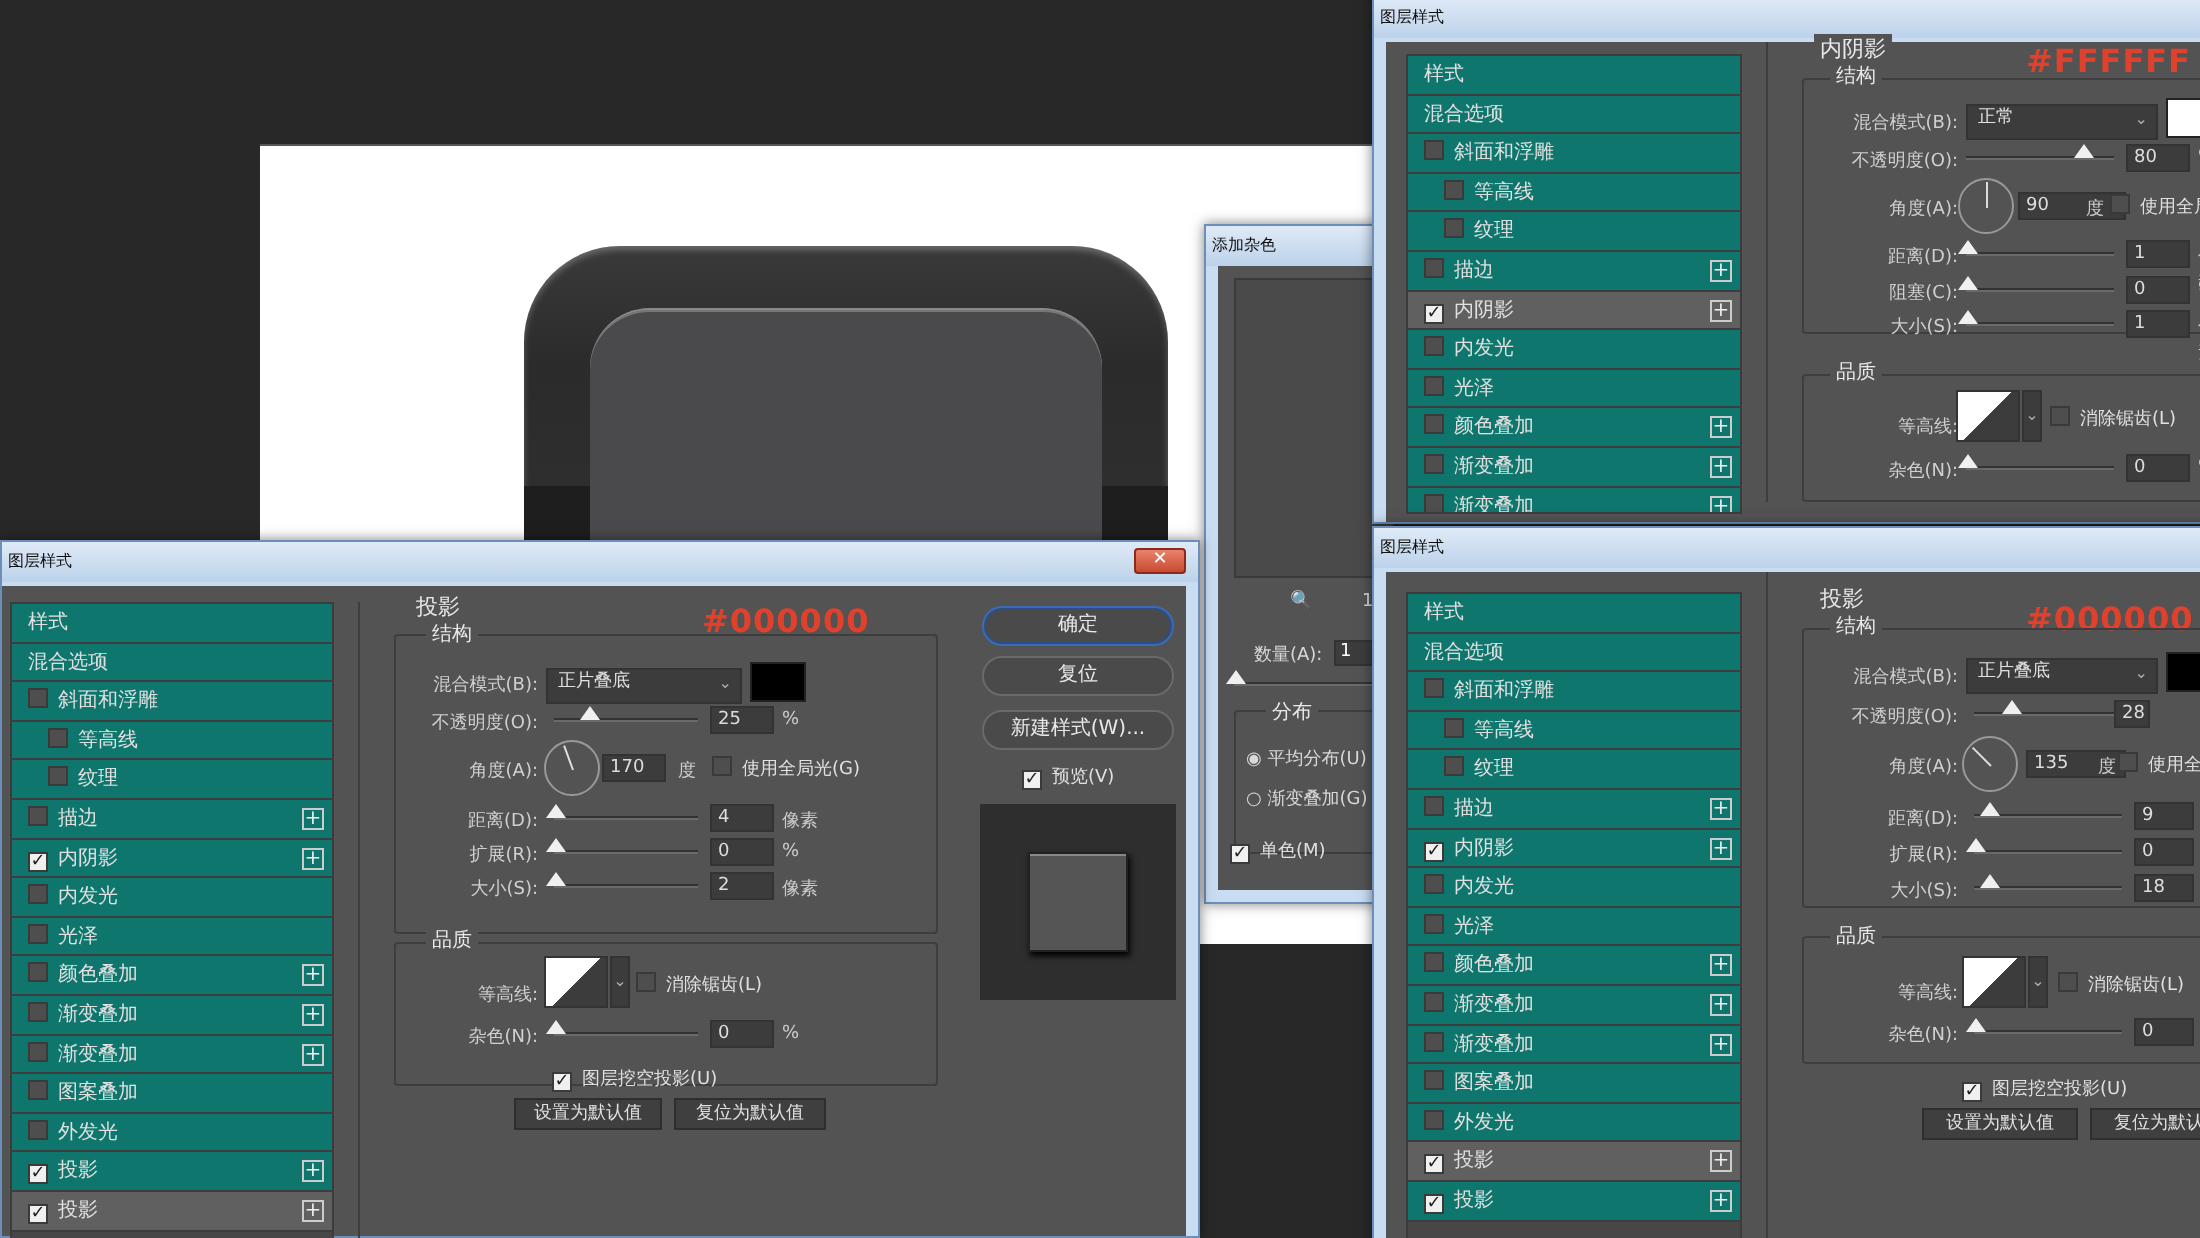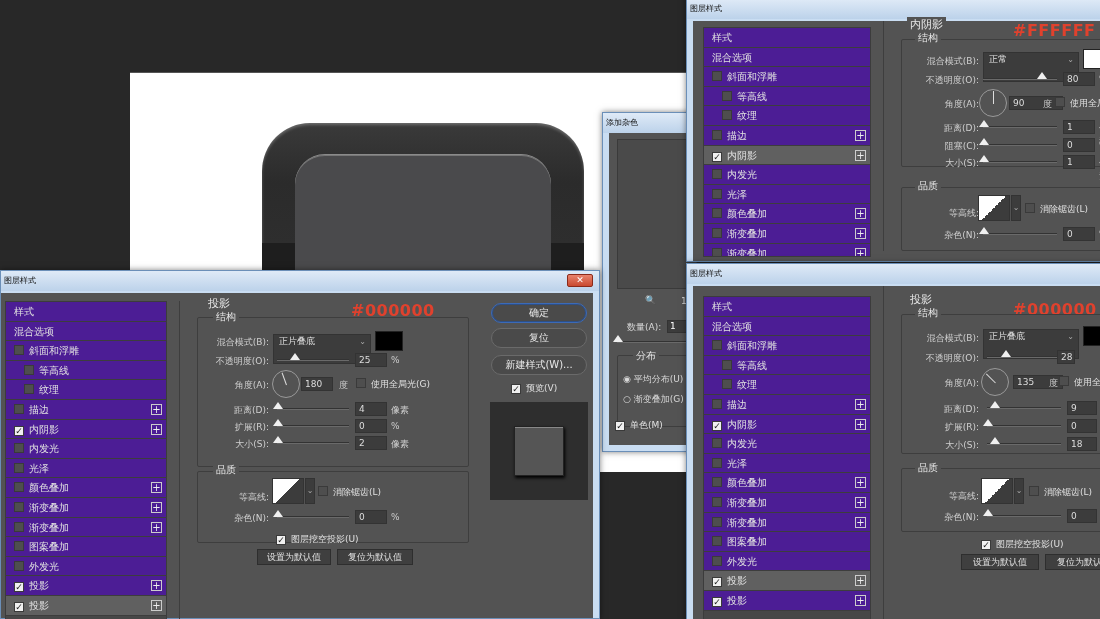--- a/index.html
+++ b/index.html
@@ -10,32 +10,32 @@
 #btn-outer{left:262px;top:123px;width:322px;height:200px;border-radius:48px 48px 0 0;background:linear-gradient(#3a3a3a,#2b2b2b 30%,#323232);box-shadow:inset 0 2px 3px rgba(255,255,255,.25)}
 #btn-inner{left:295px;top:154px;width:256px;height:150px;border-radius:30px 30px 0 0;background:#4a4a4c;border-top:1px solid #8a8a8a;box-shadow:inset 0 1px 0 #777}
 #btn-band{left:262px;top:243px;width:322px;height:30px;background:#1e1e1e}
 
 .win{position:absolute;background:#c9ddf2;border:1px solid #6b8fb8;box-shadow:0 0 6px rgba(0,0,0,.5)}
 .titlebar{height:20px;line-height:20px;padding-left:3px;font-size:8px;color:#111;background:linear-gradient(#dfeaf7,#bcd2ea)}
 .body{position:absolute;background:#535353}
 .close{position:absolute;right:6px;top:3px;width:26px;height:13px;border-radius:2px;background:linear-gradient(#e8836d,#c94a30);border:1px solid #8b2a1a;color:#fff;font-size:9px;text-align:center;line-height:11px}
 
 .list{position:absolute;background:#474747;border:1px solid #3c3c3c}
-.item{height:19.6px;line-height:19.6px;border-bottom:1px solid #3d3d3d;padding-left:8px;position:relative;color:#e0e0e0;font-size:10px;background:#4c1d95}
+.item{height:19.6px;line-height:19.6px;border-bottom:1px solid #3d3d3d;padding-left:8px;position:relative;color:#e0e0e0;font-size:10px;background:#0f766e}
 .item.sel{background:#606060}
 .item.sub{padding-left:18px}
 .cb{display:inline-block;width:10px;height:10px;border:1px solid #3a3a3a;background:#4e4e4e;vertical-align:-1px;margin-right:5px;font-size:9px;line-height:8px;text-align:center;color:#222}
 .cb.on{background:#f0f0f0;color:#222}
 .plus{position:absolute;right:4px;top:4px;width:11px;height:11px;border:1px solid #ccc;color:#eee;font-size:10px;line-height:9px;text-align:center}
 
 .group{position:absolute;border:1px solid #3e3e3e;border-radius:2px}
 .gtitle{position:absolute;background:#535353;padding:0 3px;font-size:10px;color:#e8e8e8}
 .lbl{position:absolute;font-size:9px;color:#d0d0d0;text-align:right}
 .field{position:absolute;height:14px;background:#3c3c3c;border:1px solid #333;font-size:9px;line-height:12px;padding-left:3px;color:#ddd}
-.select{position:absolute;height:30px;background:#3c3c3c;border:1px solid #333;font-size:9px;line-height:13px;padding-left:5px;color:#e0e0e0}
+.select{position:absolute;height:18px;background:#3c3c3c;border:1px solid #333;font-size:9px;line-height:13px;padding-left:5px;color:#e0e0e0}
 .select .arr{position:absolute;right:4px;top:0;color:#aaa;font-size:8px}
 .swatch{position:absolute;width:28px;height:20px;border:1px solid #222}
 .slider{position:absolute;height:2px;background:#6a6a6a;border-top:1px solid #333}
 .thumb{position:absolute;top:-7px;width:0;height:0;border-left:5px solid transparent;border-right:5px solid transparent;border-bottom:7px solid #f0f0f0}
 .unit{position:absolute;font-size:9px;color:#ccc}
 .dial{position:absolute;width:28px;height:28px;border:1px solid #999;border-radius:50%}
 .dial .hand{position:absolute;left:13px;top:1px;width:1px;height:13px;background:#ddd;transform-origin:50% 100%}
 .contour{position:absolute;width:32px;height:26px;border:1px solid #333;background:linear-gradient(135deg,#fff 50%,#3c3c3c 50%)}
 .contour-dd{position:absolute;width:10px;height:26px;background:#3c3c3c;border:1px solid #333;color:#aaa;font-size:8px;text-align:center;line-height:24px}
 .btn{position:absolute;height:16px;background:#3f3f3f;border:1px solid #2e2e2e;font-size:9px;line-height:14px;text-align:center;color:#e0e0e0}
@@ -104,21 +104,21 @@
     <span class="lbl" style="left:200px;top:62px;width:68px">不透明度(O):</span>
     <div class="slider" style="left:276px;top:66px;width:72px">
         <div class="thumb" style="left:13px"></div>
       </div>
     <div class="field" style="left:354px;top:60px;width:32px">25</div>
     <span class="unit" style="left:390px;top:62px">%</span>
     <span class="lbl" style="left:200px;top:86px;width:68px">角度(A):</span>
     <div class="dial" style="left:271px;top:77px">
         <div class="hand" style="transform:rotate(-20deg)"></div>
       </div>
-    <div class="field" style="left:300px;top:84px;width:32px">180</div>
+    <div class="field" style="left:300px;top:84px;width:32px">170</div>
     <span class="unit" style="left:338px;top:86px">度</span>
     <span class="chk" style="left:355px;top:85px"><span class="cb"></span><span>使用全局光(G)</span></span>
     <span class="lbl" style="left:200px;top:111px;width:68px">距离(D):</span>
     <div class="slider" style="left:276px;top:115px;width:72px">
         <div class="thumb" style="left:-4px"></div>
       </div>
     <div class="field" style="left:354px;top:109px;width:32px">4</div>
     <span class="unit" style="left:390px;top:111px">像素</span>
     <span class="lbl" style="left:200px;top:128px;width:68px">扩展(R):</span>
     <div class="slider" style="left:276px;top:132px;width:72px">

